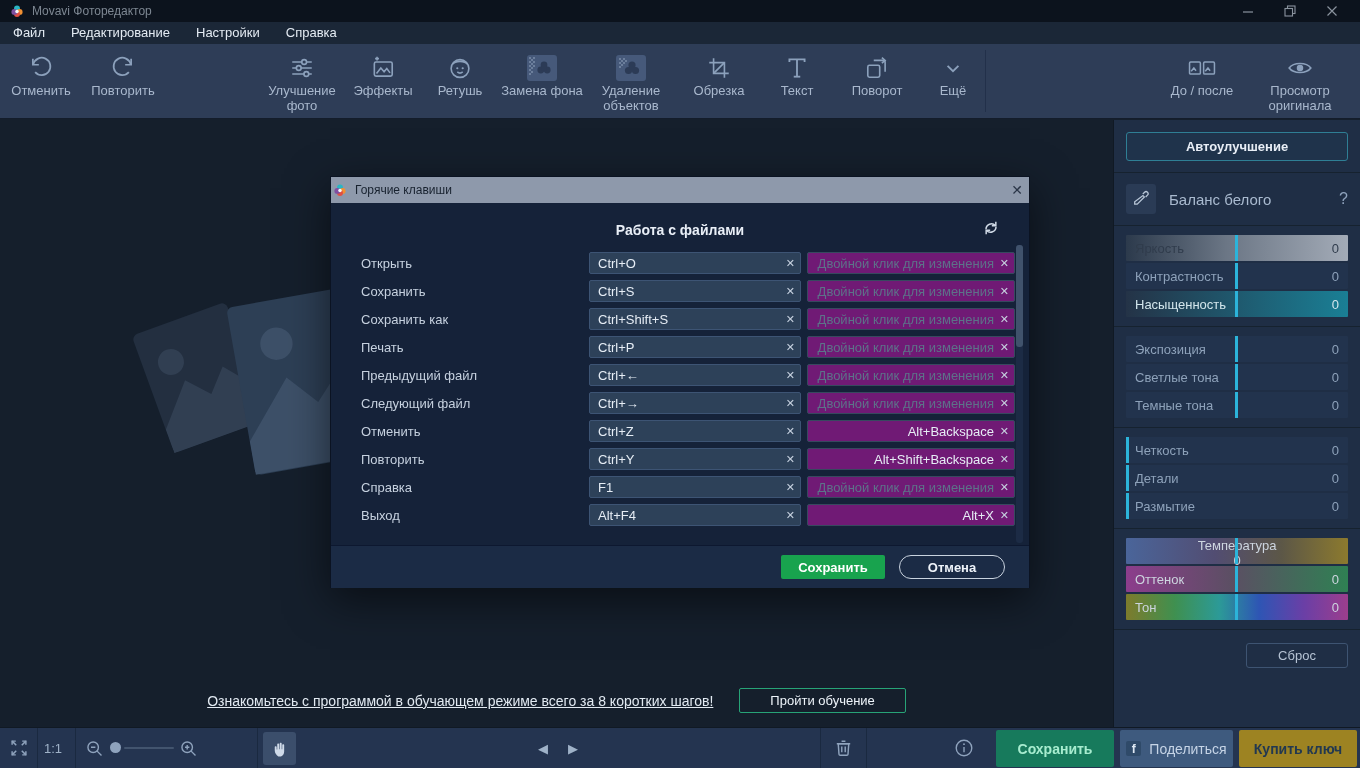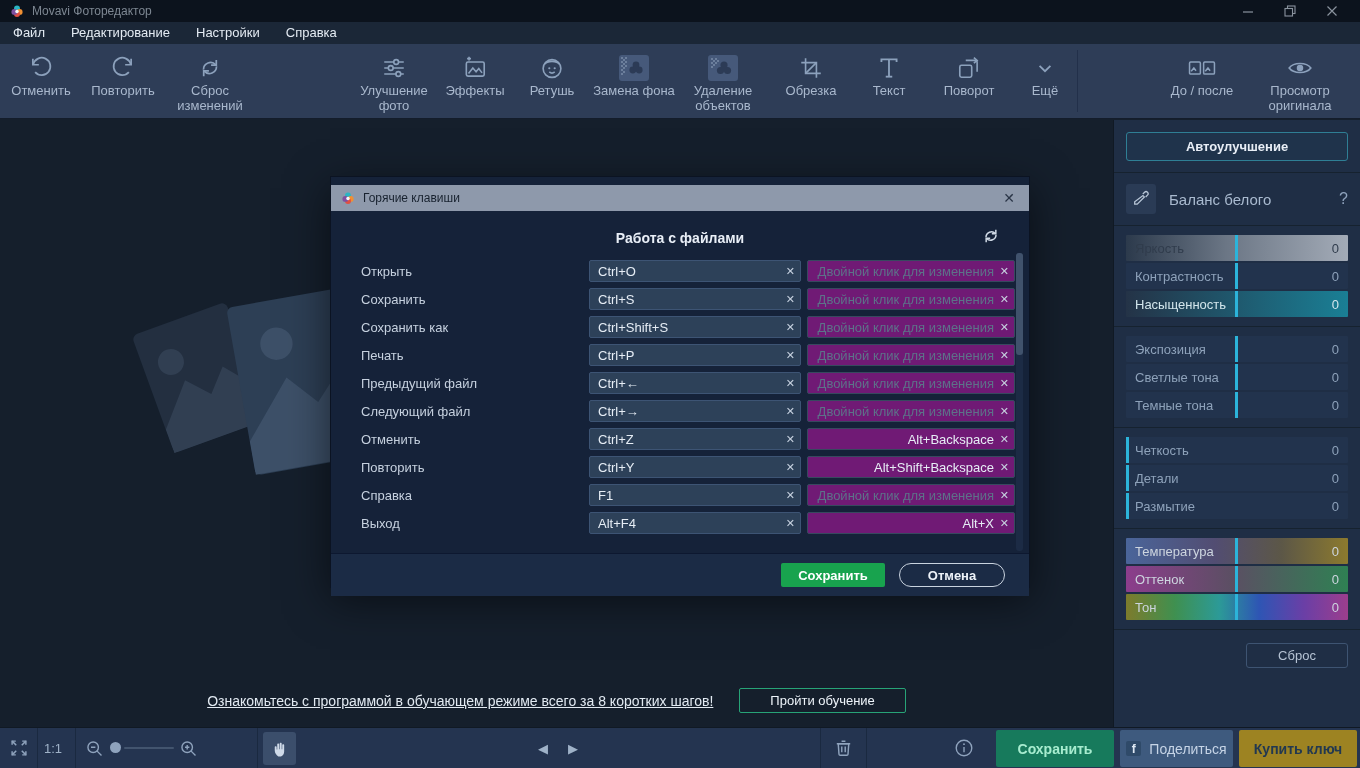--- a/index.html
+++ b/index.html
@@ -42,28 +42,28 @@
   .wb-ico { width:30px; height:30px; background:#2a3b55; border-radius:3px; display:flex; align-items:center; justify-content:center; color:#b9c7d8; }
   .wb-label { color:#a9bacf; font-size:15px; }
   .wb-help { margin-left:auto; color:#8fa3bd; font-size:16px; cursor:pointer; }
 
   .srow { position:relative; height:26px; margin:2px 12px; background:#22334d; display:flex; align-items:center; justify-content:space-between; padding:0 9px; font-size:13px; color:#8ea2ba; border-radius:1px; cursor:pointer; }
   .shandle { position:absolute; top:0; bottom:0; width:3px; background:#2cb4da; }
   .h-center { left:calc(50% - 2px); }
   .h-left { left:0; }
   .g-bright { background:linear-gradient(90deg,#2c3a4c 0%,#6b7685 45%,#a3abb7 100%); color:#303c4c; }
   .g-sat { background:linear-gradient(90deg,#243347 0%,#1a7f95 100%); color:#d3e6ec; }
-  .g-temp { background:linear-gradient(90deg,#4a659a 0%,#524d72 40%,#5c5747 70%,#8c7a2e 100%); color:#cdd5df; }
+  .g-temp { background:linear-gradient(90deg,#4a659a 0%,#524d72 40%,#5c5747 70%,#8c7a2e 100%); color:#cdd5df;flex-direction:column; }
   .g-tint { background:linear-gradient(90deg,#8c3d8c 0%,#5b4f63 48%,#2f8053 100%); color:#cdd5df; }
   .g-hue { background:linear-gradient(90deg,#7d7b2c 0%,#3f9050 22%,#2c9a97 42%,#2e55b4 60%,#6a3fa6 80%,#9c3e8d 100%); color:#cdd5df; }
   .reset-btn { margin:13px 12px 0 auto; width:102px; height:25px; border:1px solid #3e5472; border-radius:3px; color:#b6c3d4; font-size:13px; display:flex; align-items:center; justify-content:center; cursor:pointer; }
 
   
   .dialog { position:absolute; left:330px; top:176px; width:700px; height:412px; z-index:50; background:#152239; border:1px solid #0b1322; box-shadow:0 12px 40px rgba(0,0,0,0.55); }
-  .dlg-title { height:26px; background:#8e99ab; display:flex; align-items:center; padding:0 10px; gap:8px;margin-top:8px; }
+  .dlg-title { height:26px; background:#8e99ab; display:flex; align-items:center; padding:0 2px; gap:8px; }
   .dlg-title-text { font-size:12px; color:#18222f; }
   .dlg-close { margin-left:auto; color:#2a3547; font-size:14px; cursor:pointer; padding-right:4px; }
   .dlg-body { position:relative; height:342px; padding-top:12px; }
   .dlg-section { position:relative; height:30px; display:flex; align-items:center; justify-content:center; color:#e9eff7; font-weight:bold; font-size:14px; }
   .dlg-refresh { position:absolute; right:28px; top:3px; color:#cfd9e5; cursor:pointer; }
   .krows { margin-top:4px; }
   .krow { display:flex; align-items:center; height:28px; padding-left:30px; }
   .klabel { flex:0 0 228px; color:#c6d1df; font-size:13px; }
   .kfield { position:relative; width:212px; height:22px; margin-right:6px; }
   .kfield.alt { width:208px; }
@@ -135,29 +135,20 @@
       <span>Отменить</span>
     </div>
     <div class="tb-btn" style="width:82px">
       <svg width="26" height="26" viewBox="0 0 24 24" fill="none" stroke="currentColor" stroke-width="1.6">
           <g transform="translate(24,0) scale(-1,1)">
             <polyline points="4.5,3.5 4.5,9 10,9"></polyline>
             <path d="M4.9 8.6A8 8 0 1 1 6.6 15.8"></path>
           </g>
         </svg>
       <span>Повторить</span>
-    </div>
-    <div class="tb-btn" style="width:92px">
-      <svg width="26" height="26" viewBox="0 0 24 24" fill="none" stroke="currentColor" stroke-width="1.6">
-          <path d="M6 13.5a6.5 6.5 0 0 1 11.3-4.4"></path>
-          <polyline points="17.8,4.5 17.8,9.3 13,9.3"></polyline>
-          <path d="M18 10.5a6.5 6.5 0 0 1-11.3 4.4"></path>
-          <polyline points="6.2,19.5 6.2,14.7 11,14.7"></polyline>
-        </svg>
-      <span>Сброс изменений</span>
     </div>
     <div class="tb-sp" style="width:95px"></div>
     <div class="tb-btn" style="width:86px">
       <svg width="26" height="26" viewBox="0 0 24 24" fill="none" stroke="currentColor" stroke-width="1.5">
           <path d="M3 6.5h18M3 12h18M3 17.5h18"></path>
           <circle cx="14" cy="6.5" r="2.2" fill="#2e3d57"></circle>
           <circle cx="9" cy="12" r="2.2" fill="#2e3d57"></circle>
           <circle cx="16" cy="17.5" r="2.2" fill="#2e3d57"></circle>
         </svg>
       <span>Улучшение фото</span>

